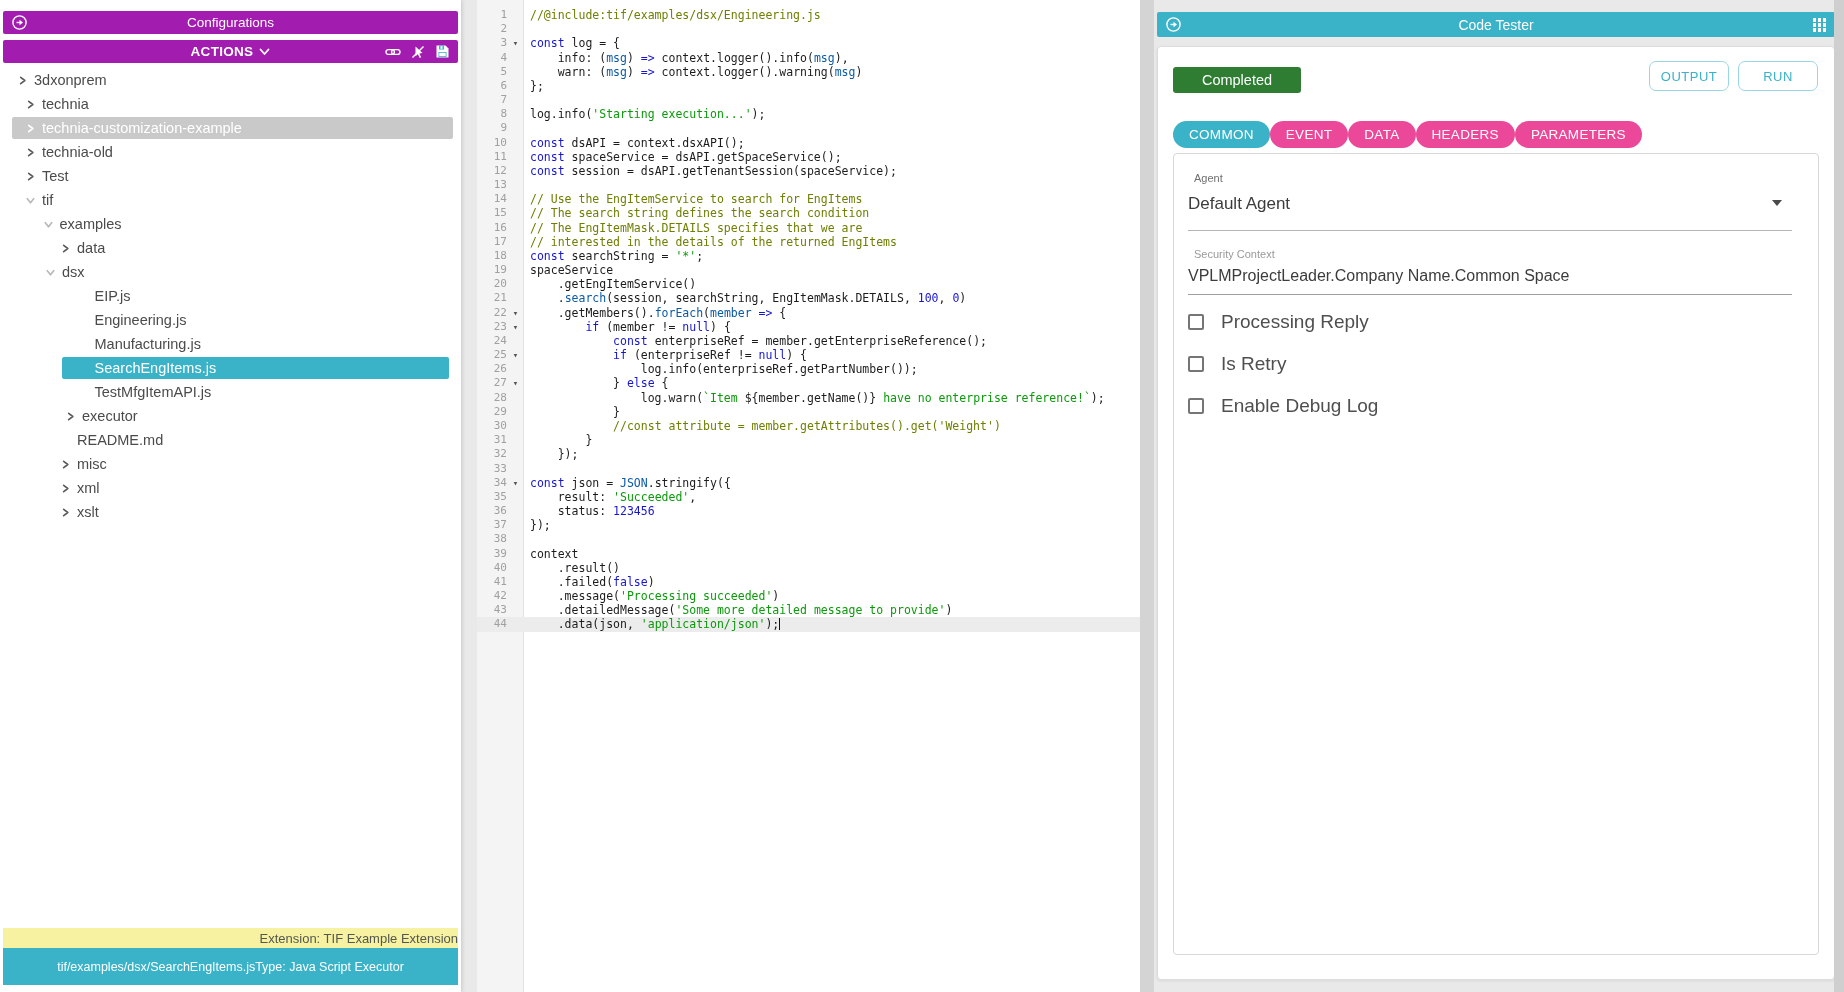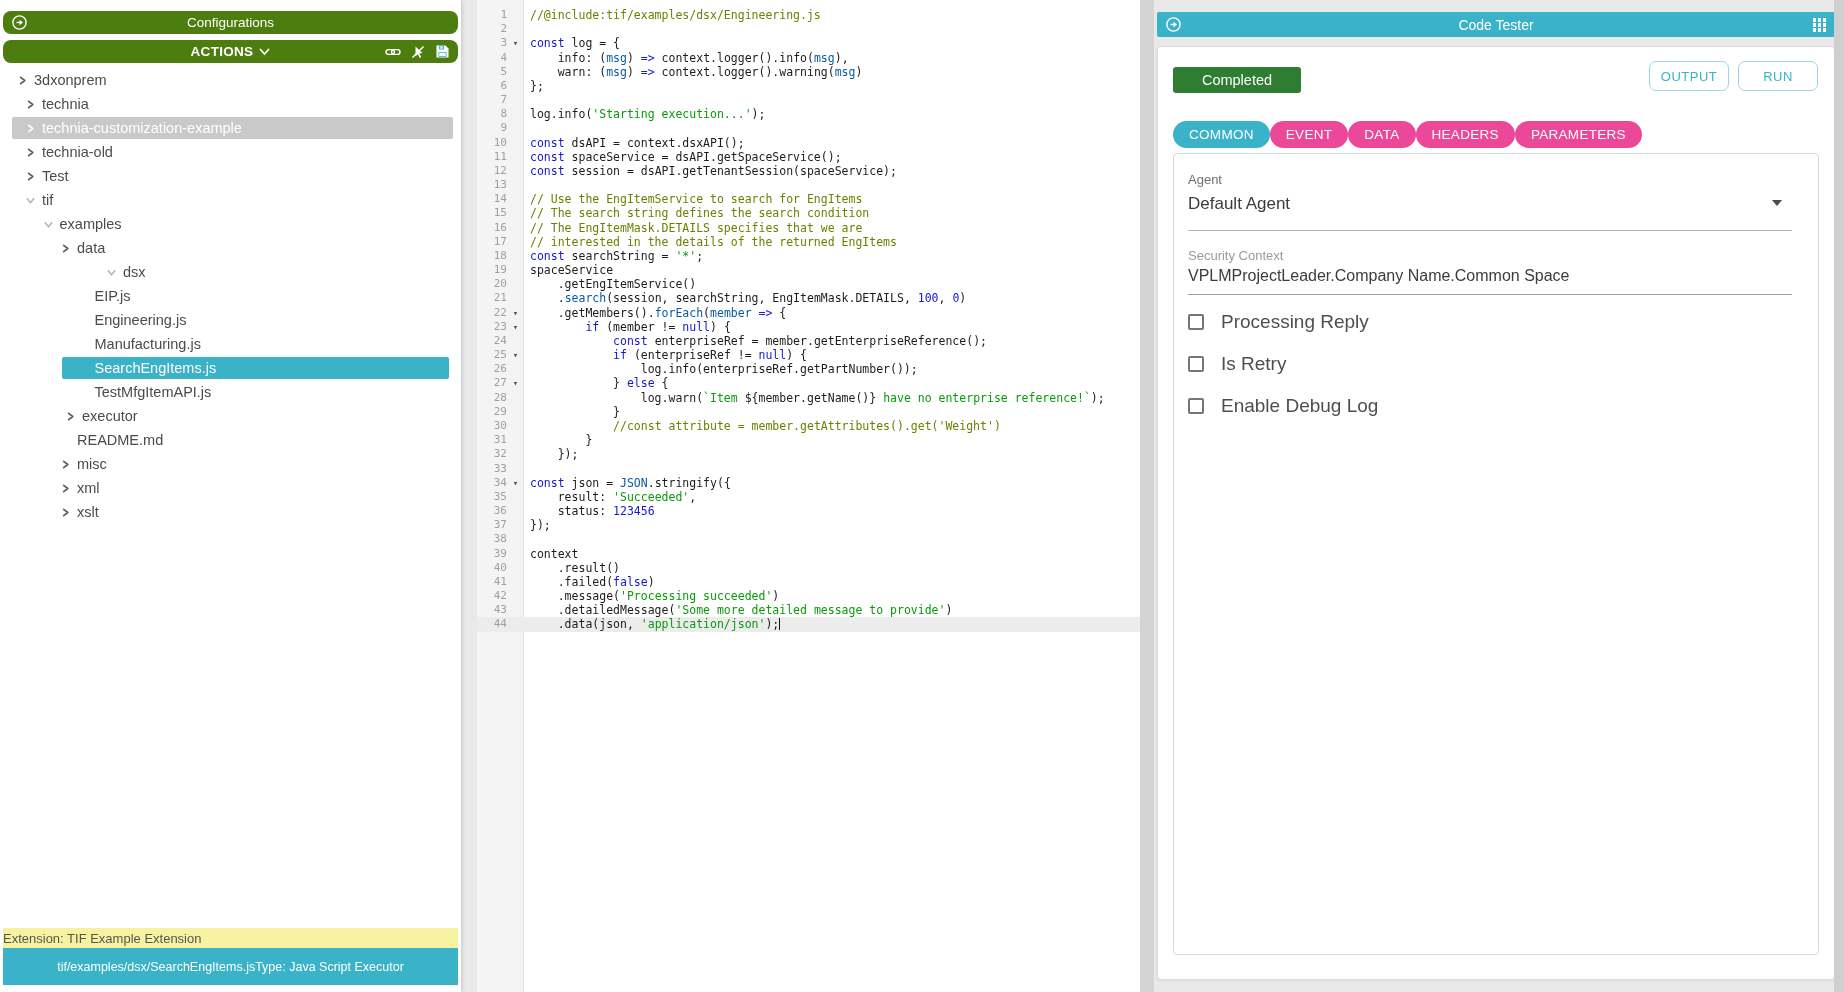--- a/index.html
+++ b/index.html
@@ -7,38 +7,38 @@
   body {
     position: relative;
     background: #e9e9e9;
     font-family: "Liberation Sans", sans-serif;
     overflow: hidden;
     color: #4a4a4a;
   }
   
   .left-panel { position:absolute; left:0; top:0; width:461px; height:992px; background:#fff;
     box-shadow: 1px 0 4px rgba(0,0,0,.15); }
-  .teal-bar { position:absolute; left:3px; right:3px; height:23px; background:#4d7c0f; border-radius:8px;
+  .teal-bar { position:absolute; left:3px; right:3px; height:23px; background:#a21caf; border-radius:2px;
     display:flex; align-items:center; justify-content:center; color:#fff; font-size:13.5px; }
   .cfg-header { top:11px; }
   .actions-bar { top:40px; font-weight:bold; letter-spacing:.3px; }
   .bar-left-icon { position:absolute; left:8px; top:3px; }
   .actions-label { display:flex; align-items:center; gap:6px; }
   .actions-icons { position:absolute; right:8px; top:4px; display:flex; gap:9px; }
   .tree { position:absolute; left:0; right:0; top:68px; }
   .trow { position:relative; height:24px; display:flex; align-items:center; font-size:14.5px; color:#4b4b4b; cursor:default; }
   .trow .hl { position:absolute; top:1px; bottom:1px; display:none; border-radius:2px; }
   .trow.sel-gray .hl { display:block; left:12px; right:8px; background:#c9c9c9; }
   .trow.sel-teal .hl { display:block; left:62px; right:12px; background:#3ab2c7; }
   .tinner { position:relative; display:flex; align-items:center; z-index:1; }
   .chev { width:13px; height:13px; display:inline-flex; align-items:center; justify-content:center; margin-right:5px; color:#5a5a5a; }
   .chev.expanded { color:#b9b9b9; }
   .trow.sel-gray .tlabel, .trow.sel-teal .tlabel, .trow.sel-gray .chev, .trow.sel-teal .chev { color:#fff; }
   .yellow-bar { position:absolute; left:3px; right:3px; top:928px; height:20px; background:#f6f2a2;
-    display:flex; align-items:center; justify-content:flex-start; font-size:13px; color:#55584f; }
+    display:flex; align-items:center; justify-content:flex-end; font-size:13px; color:#55584f; }
   .footer-teal { position:absolute; left:3px; right:3px; top:948px; height:37px; background:#3ab2c7;
     display:flex; flex-direction:row; align-items:center; justify-content:center; color:#fff; font-size:12.5px; line-height:16px; }
   
   .editor { position:absolute; left:477px; top:0; width:663px; height:992px; background:#fff; }
   .gutter-bg { position:absolute; left:0; top:0; width:47px; height:992px; background:#f4f4f4; border-right:1px solid #e2e2e2; }
   .code-lines { position:absolute; left:0; top:8px; right:0; }
   .cl { display:flex; height:14.18px; font-family:"DejaVu Sans Mono", monospace; font-size:11.5px; line-height:14.18px; white-space:pre; }
   .cl.active { background:#ececec; }
   .gnum { width:30px; text-align:right; color:#a0a0a0; font-size:11px; flex:none; }
   .gfold { width:17px; text-align:center; color:#555; font-size:9px; flex:none; }
@@ -58,21 +58,21 @@
   .status-badge { position:absolute; left:15px; top:20px; width:128px; height:26px; background:#2e7d32; border-radius:3px;
     color:#fff; font-size:14.5px; display:flex; align-items:center; justify-content:center; }
   .btn-row { position:absolute; right:16px; top:14px; display:flex; gap:9px; }
   .obtn { width:80px; height:30px; background:#fff; border:1px solid #9ad7e6; border-radius:7px; color:#3ab2c7;
     font-size:13px; letter-spacing:.5px; display:flex; align-items:center; justify-content:center; font-family:"Liberation Sans",sans-serif; }
   .tabs { position:absolute; left:15px; top:74px; display:flex; }
   .tab { height:27px; padding:0 16px; border-radius:14px; background:#ec4899; color:#fff; font-size:13.5px;
     letter-spacing:.3px; display:flex; align-items:center; }
   .tab.active { background:#3ab2c7; }
   .form-card { position:absolute; left:15px; right:15px; top:106px; bottom:24px; border:1px solid #d8d8d8; border-radius:4px; background:#fff; }
-  .f-label { position:absolute; left:14px; font-size:13px; color:#6f6f6f; }
+  .f-label { position:absolute; left:20px; font-size:11px; color:#6f6f6f; }
   .f-label.light { color:#9a9a9a; }
   .f-value { position:absolute; left:14px; font-size:17px; color:#3c3c3c; }
   .f-line { position:absolute; left:14px; right:26px; height:1px; background:#b5b5b5; }
   .sel-caret { position:absolute; right:36px; top:46px; width:0; height:0;
     border-left:5px solid transparent; border-right:5px solid transparent; border-top:6px solid #4a4a4a; }
   .cbrow { position:absolute; left:14px; display:flex; align-items:center; height:20px; }
   .cbbox { width:16px; height:16px; border:2px solid #757575; border-radius:2px; background:#fff; flex:none; }
   .cblabel { margin-left:17px; font-size:19px; color:#4f4f4f; }
   .page-scrollbar { position:absolute; left:1834px; top:0; width:10px; height:992px; background:#cfcfcf; }
   svg { display:block; }
@@ -204,21 +204,21 @@
         <span class="tinner" style="padding-left: 59px;">
           <span class="chev collapsed">
             <svg width="11" height="11" viewBox="0 0 12 12">
               <path d="M4 2.5 L8.5 6 L4 9.5" fill="none" stroke="currentColor" stroke-width="1.8" stroke-linecap="round" stroke-linejoin="round"></path>
             </svg>
           </span>
           <span class="tlabel">data</span>
         </span>
       </div>
       <div class="trow">
-        <span class="tinner" style="padding-left: 85px; margin-left: 20px;">
+        <span class="tinner" style="padding-left: 44px;">
           <span class="chev expanded">
             <svg width="11" height="11" viewBox="0 0 12 12">
               <path d="M4 2.5 L8.5 6 L4 9.5" fill="none" stroke="currentColor" stroke-width="1.8" stroke-linecap="round" stroke-linejoin="round" transform="rotate(90 6 6)"></path>
             </svg>
           </span>
           <span class="tlabel">dsx</span>
         </span>
       </div>
       <div class="trow">
         <span class="tinner" style="padding-left: 76.5px;">

